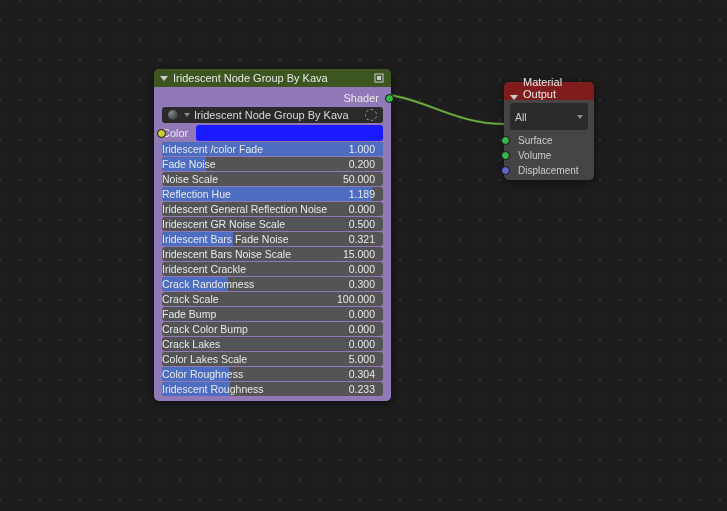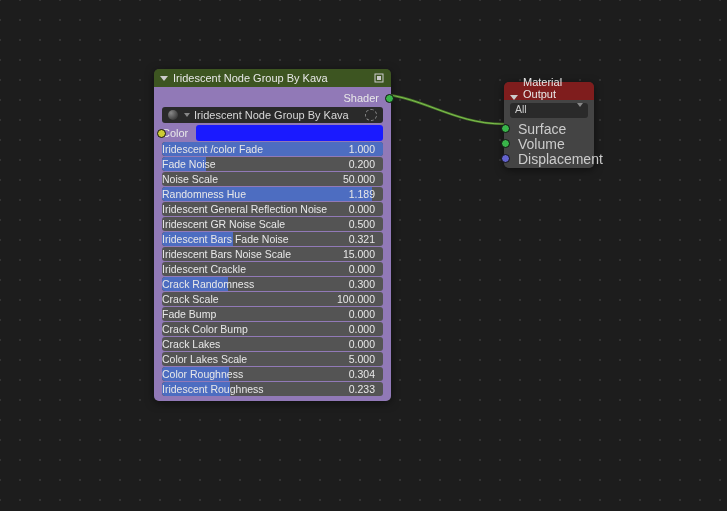--- a/index.html
+++ b/index.html
@@ -165,29 +165,29 @@
   .socket-yellow { background: #cccc33; }
   .socket-green { background: #39b54a; }
   .socket-blue { background: #6363ce; }
   .output-socket-row {
     height: 15px;
     display: flex;
     align-items: center;
     padding: 0 6px 0 12px;
     position: relative;
     color: #ccc;
-    font-size: 14px;
+    font-size: 10px;
   }
   .dropdown {
     margin: 0 4px 3px 4px;
-    height: 15px;
+    height: 27px;
     background: #2a2a2a;
     border-radius: 3px;
     display: flex;
-    align-items: flex-start;
+    align-items: center;
     padding: 0 5px;
     color: #ccc;
     font-size: 10.5px;
   }
   .dropdown .dd-chev {
     margin-left: auto;
     width: 0; height: 0;
     border-left: 3px solid transparent;
     border-right: 3px solid transparent;
     border-top: 4px solid #888;
@@ -245,21 +245,21 @@
           <span class="slider-label">Fade Noise</span>
           <span class="slider-value">0.200</span>
         </div>
         <div class="slider">
           <div class="slider-fill" style="width: 0%;"></div>
           <span class="slider-label">Noise Scale</span>
           <span class="slider-value">50.000</span>
         </div>
         <div class="slider">
           <div class="slider-fill" style="width: 94.8%;"></div>
-          <span class="slider-label">Randomness Hue</span>
+          <span class="slider-label">Reflection Hue</span>
           <span class="slider-value">1.189</span>
         </div>
         <div class="slider">
           <div class="slider-fill" style="width: 0%;"></div>
           <span class="slider-label">Iridescent General Reflection Noise</span>
           <span class="slider-value">0.000</span>
         </div>
         <div class="slider">
           <div class="slider-fill" style="width: 0%;"></div>
           <span class="slider-label">Iridescent GR Noise Scale</span>

